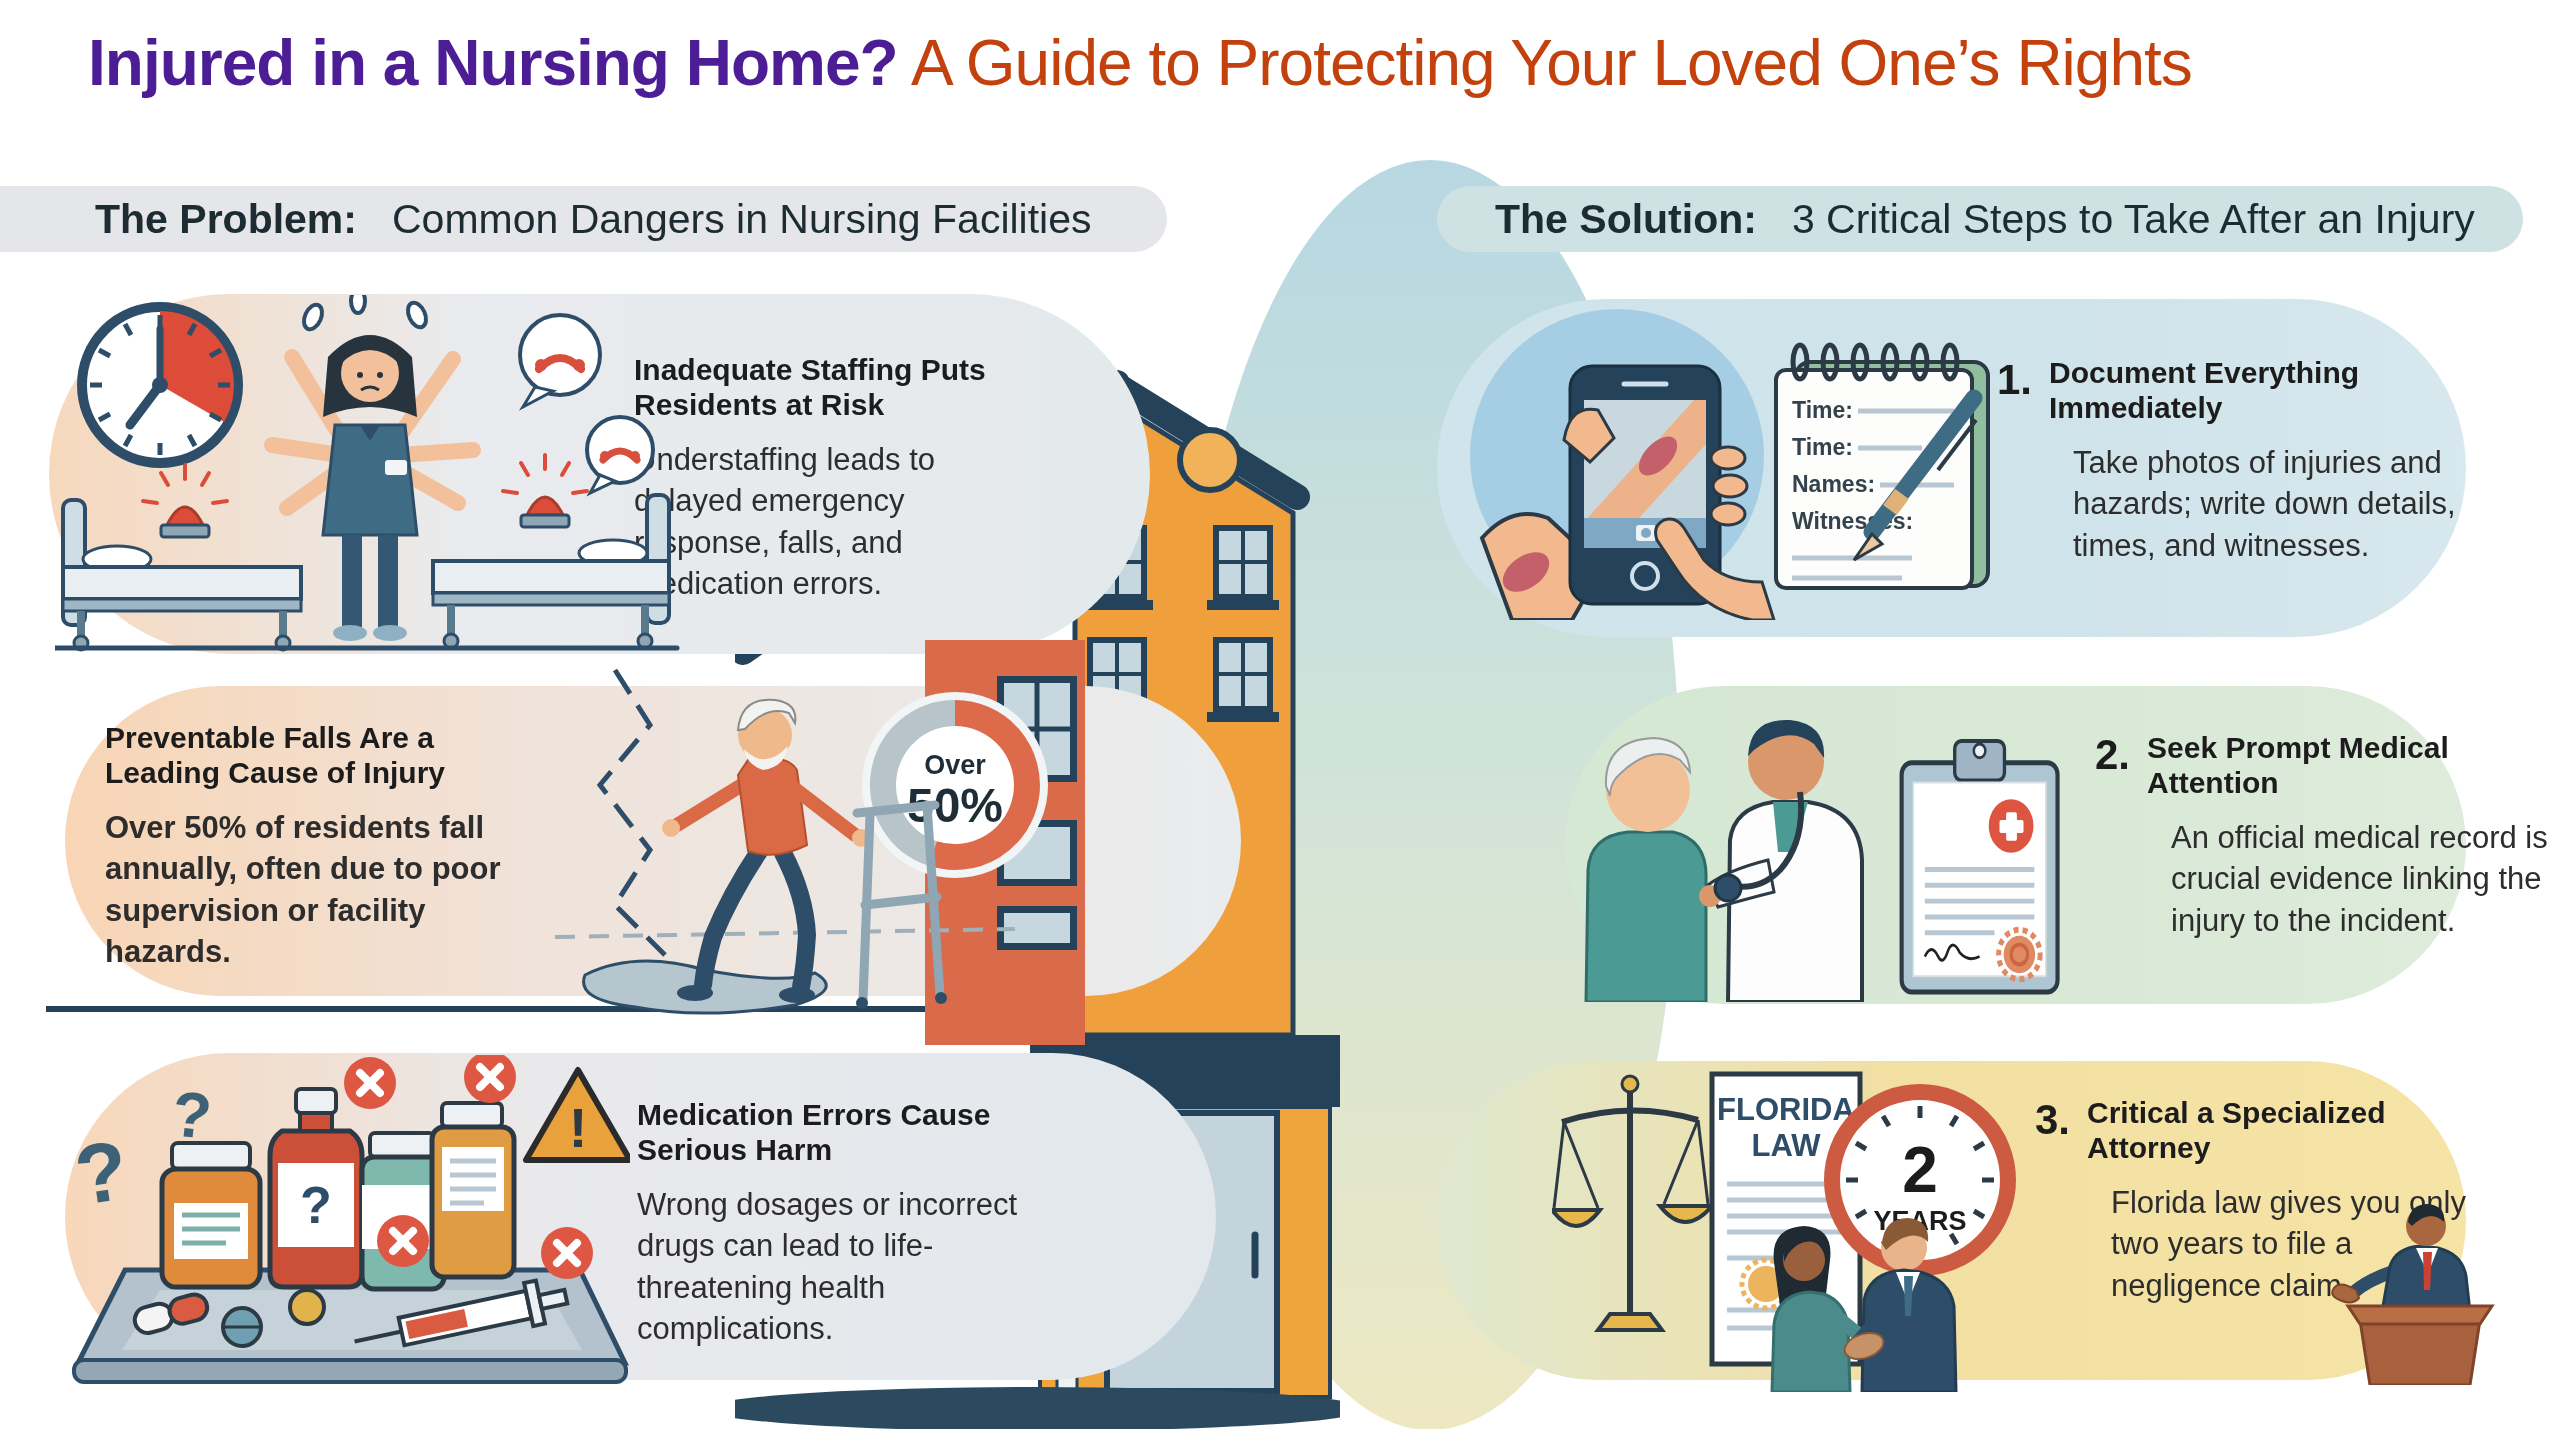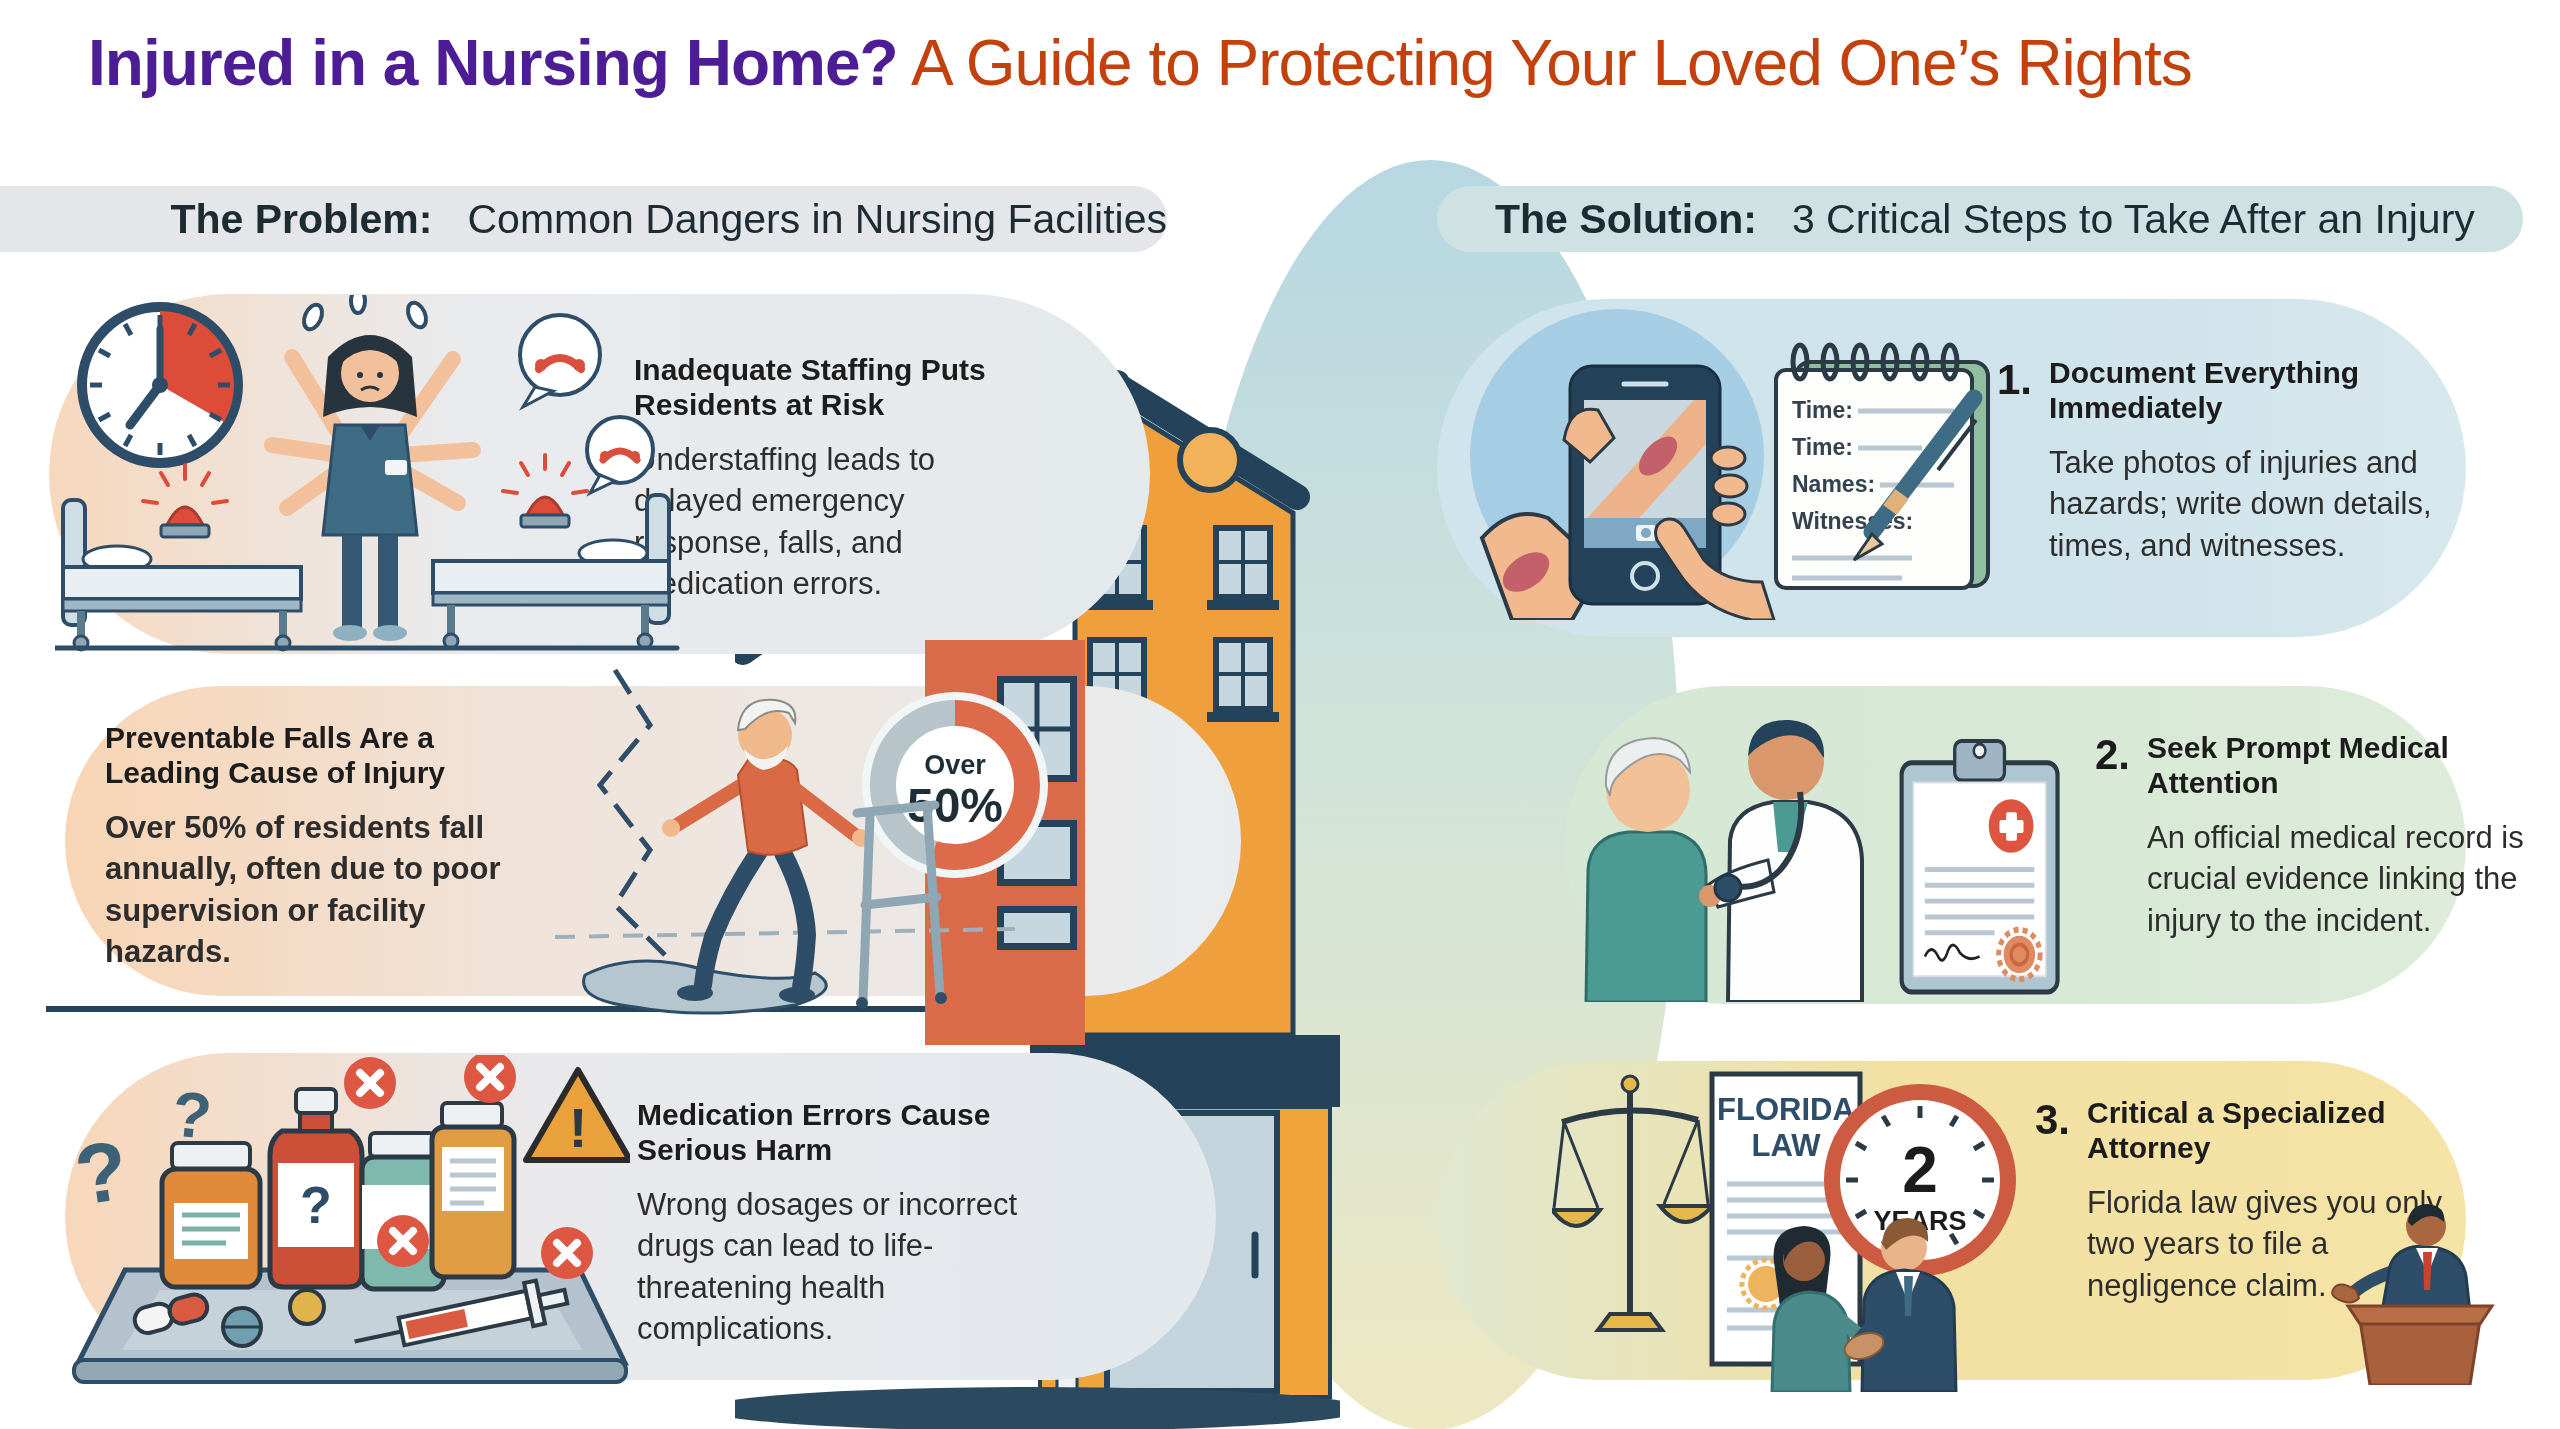--- a/index.html
+++ b/index.html
@@ -8,21 +8,21 @@
     font-family:"Liberation Sans", sans-serif;color:#1f1f1f;
   }
   .abs{position:absolute;}
   
   .title{left:88px;top:26px;width:2420px;font-size:64px;letter-spacing:-1px;color:#20323d;z-index:4;white-space:nowrap;}
   .title .strong{font-weight:700;color:#4c1d95;}
   .title .rest{font-weight:400;color:#c2410c;}
   .banner{top:186px;height:66px;display:flex;align-items:center;z-index:4;font-size:41px;color:#1d2b33;}
   .banner .strong{font-weight:700;}
   .banner .rest{font-weight:400;margin-left:35px;}
-  .banner-problem{left:0;width:1167px;background:#e4e6e9;border-radius:0 36px 36px 0;padding-left:95px;box-sizing:border-box;justify-content:flex-end;}
+  .banner-problem{left:0;width:1167px;background:#e4e6e9;border-radius:0 36px 36px 0;padding-left:95px;box-sizing:border-box;}
   .banner-solution{left:1437px;width:1086px;background:#cee2e4;border-radius:36px;padding-left:58px;box-sizing:border-box;}
   
   .bg-drop{left:1180px;top:160px;width:500px;height:1270px;border-radius:50%;
     background:linear-gradient(180deg,#b7d7e2 0%,#cfe3da 45%,#eee8c2 100%);z-index:0;}
   .building{left:735px;top:365px;z-index:1;}
   .floor-line{left:46px;top:1006px;width:1222px;height:6px;background:#24435a;z-index:1;}
   
   .card{position:absolute;z-index:2;box-sizing:border-box;}
   .card-p1{left:49px;top:294px;width:1101px;height:360px;border-radius:185px;
     background:linear-gradient(90deg,#f7d8bd 0%,#e9ebee 38%,#e4e9ec 100%);}
@@ -35,21 +35,21 @@
   .card-s2{left:1565px;top:686px;width:901px;height:318px;border-radius:162px;
     background:linear-gradient(90deg,#d5e8d4 0%,#d8e9d6 60%,#dfecdb 100%);}
   .card-s3{left:1437px;top:1061px;width:1029px;height:319px;border-radius:162px;
     background:linear-gradient(90deg,#e0e8cf 0%,#f2dfa2 45%,#f6e3a6 100%);}
   
   .cardtext{position:absolute;z-index:4;}
   .heading{font-size:30px;font-weight:700;line-height:1.17;color:#1c1c1c;}
   .body{font-size:31px;font-weight:400;line-height:1.33;color:#2d2d2d;margin-top:17px;}
   .numrow{display:flex;}
   .numrow .num{font-size:42px;font-weight:700;line-height:1.17;width:52px;flex:0 0 52px;color:#1c1c1c;}
-  .s-body{margin-left:52px;}
+  .s-body{margin-left:76px;}
   .scene{position:absolute;z-index:3;}
 </style>
 </head>
 <body>
 
 <div class="abs bg-drop"></div>
 <div class="abs floor-line"></div>
 
 <svg class="abs building" width="605" height="1064" viewBox="0 0 605 1064">
   <line x1="8" y1="287" x2="382" y2="18" stroke="#24435a" stroke-width="26" stroke-linecap="round"></line>

